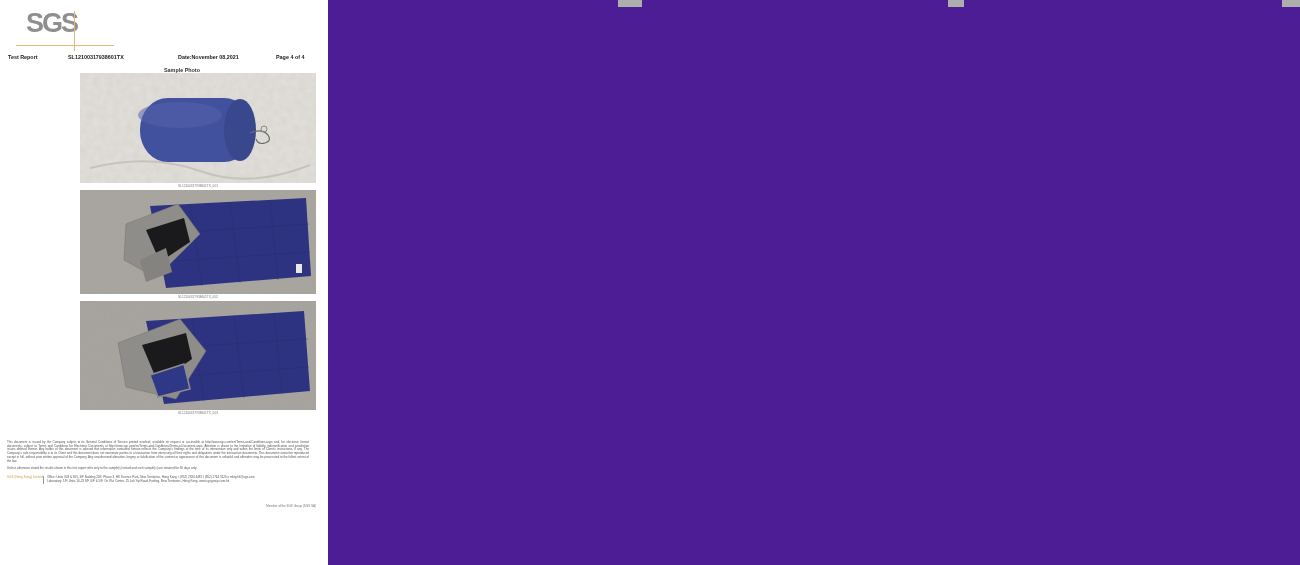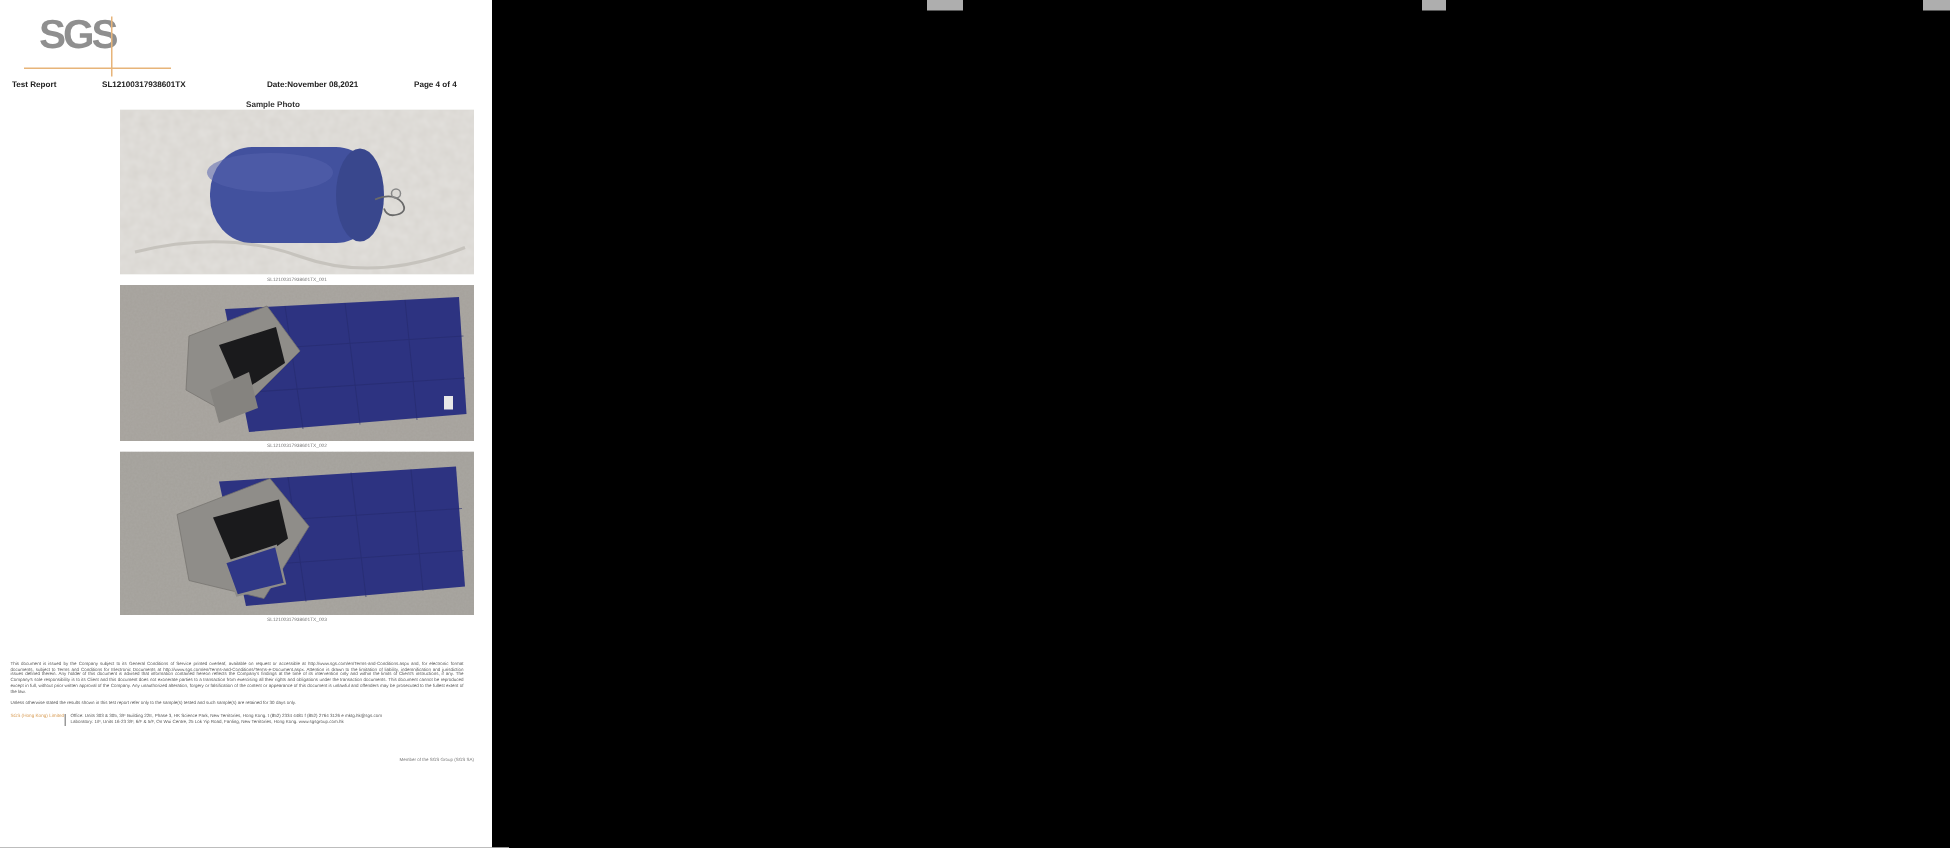--- a/index.html
+++ b/index.html
@@ -1,16 +1,16 @@
 <!DOCTYPE html>
 <html><head>
 <meta charset="utf-8">
 <style>
   html,body{margin:0;padding:0;background:#ffffff;}
-  .canvas{position:relative;width:1300px;height:565px;background:#000000;overflow:hidden;
+  .canvas{position:relative;width:1300px;height:565px;background:#4c1d95;overflow:hidden;
           font-family:"Liberation Sans",sans-serif;color:#333;}
   .tmark{position:absolute;top:0;background:#aeaeae;}
   .page{position:absolute;top:0;height:565px;width:328px;background:#fff;}
   #p1{left:0;} #p2{left:288;} #p3{left:634;} #p4{left:972;}
   .inner{padding:8px 8px 0 8px;position:relative;height:557px;}
 
   
   .logo-wrap{position:relative;height:46px;}
   .logo-text{position:absolute;left:18px;top:0px;font-size:27px;font-weight:bold;color:#8f8f8f;
              letter-spacing:-2px;}

